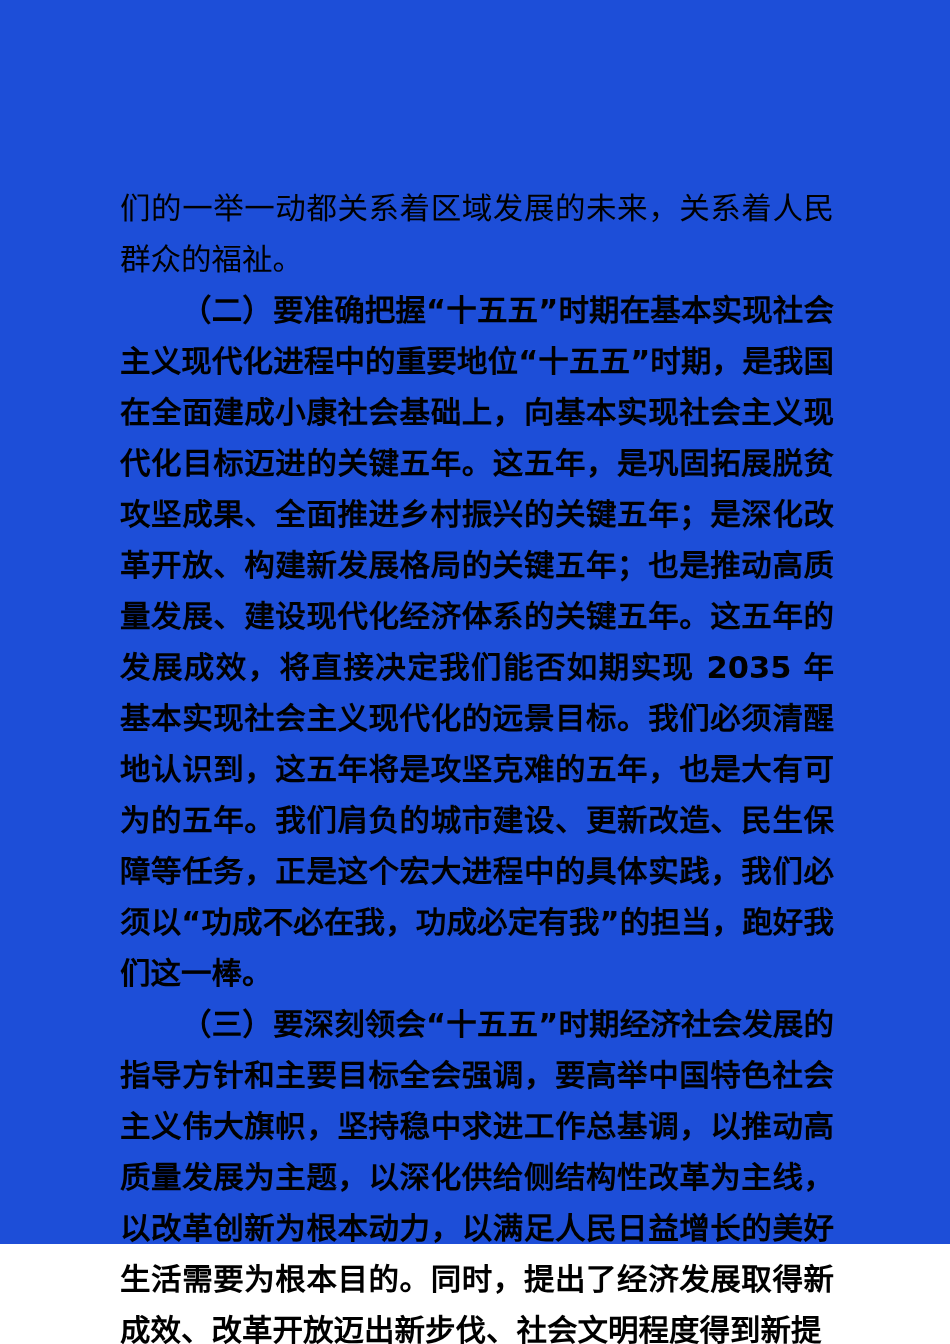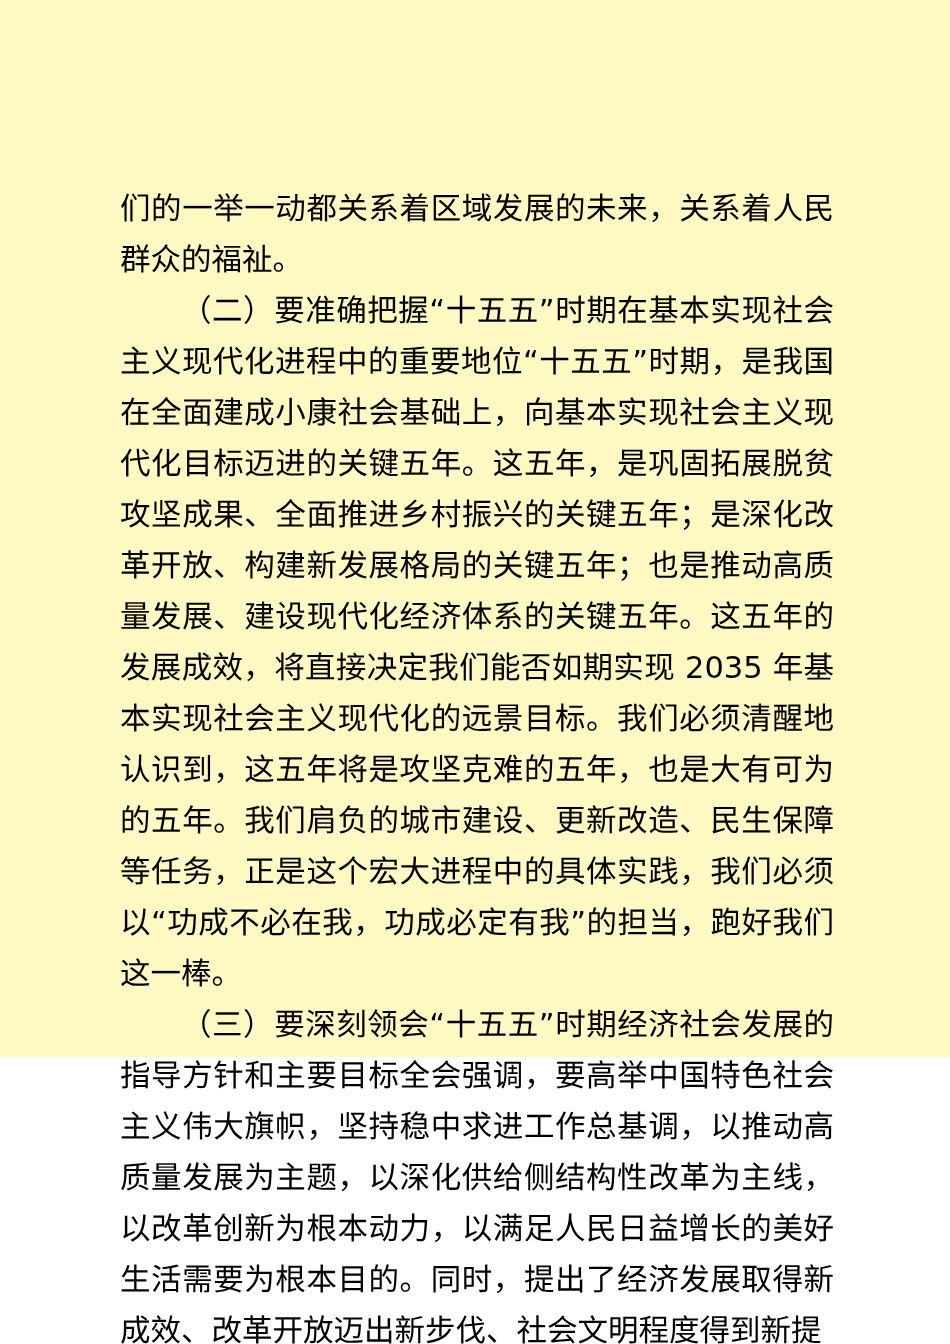--- a/index.html
+++ b/index.html
@@ -11,22 +11,22 @@
     width: 950px;
     height: 1344px;
     background: #ffffff;
     font-family: "DejaVu Sans", "Liberation Sans", sans-serif;
     overflow: hidden;
   }
 
   .page {
     position: relative;
     width: 950px;
-    height: 1057px;
-    background: #fef9c3;
+    height: 1244px;
+    background: #1d4ed8;
     box-sizing: border-box;
   }
 
   .page-body {
     position: absolute;
     left: 120px;
     top: 183px;
     width: 714px;
   }
 
@@ -40,20 +40,21 @@
     text-justify: inter-character;
     text-align-last: left;
     letter-spacing: 0px;
     font-weight: 400;
     word-break: break-all;
     overflow-wrap: break-word;
   }
 
   .para.indent {
     text-indent: 61px;
+    font-weight: bold;
   }
 
   
   .para:last-child {
     text-align-last: left;
   }
 </style>
 </head>
 <body>
 

